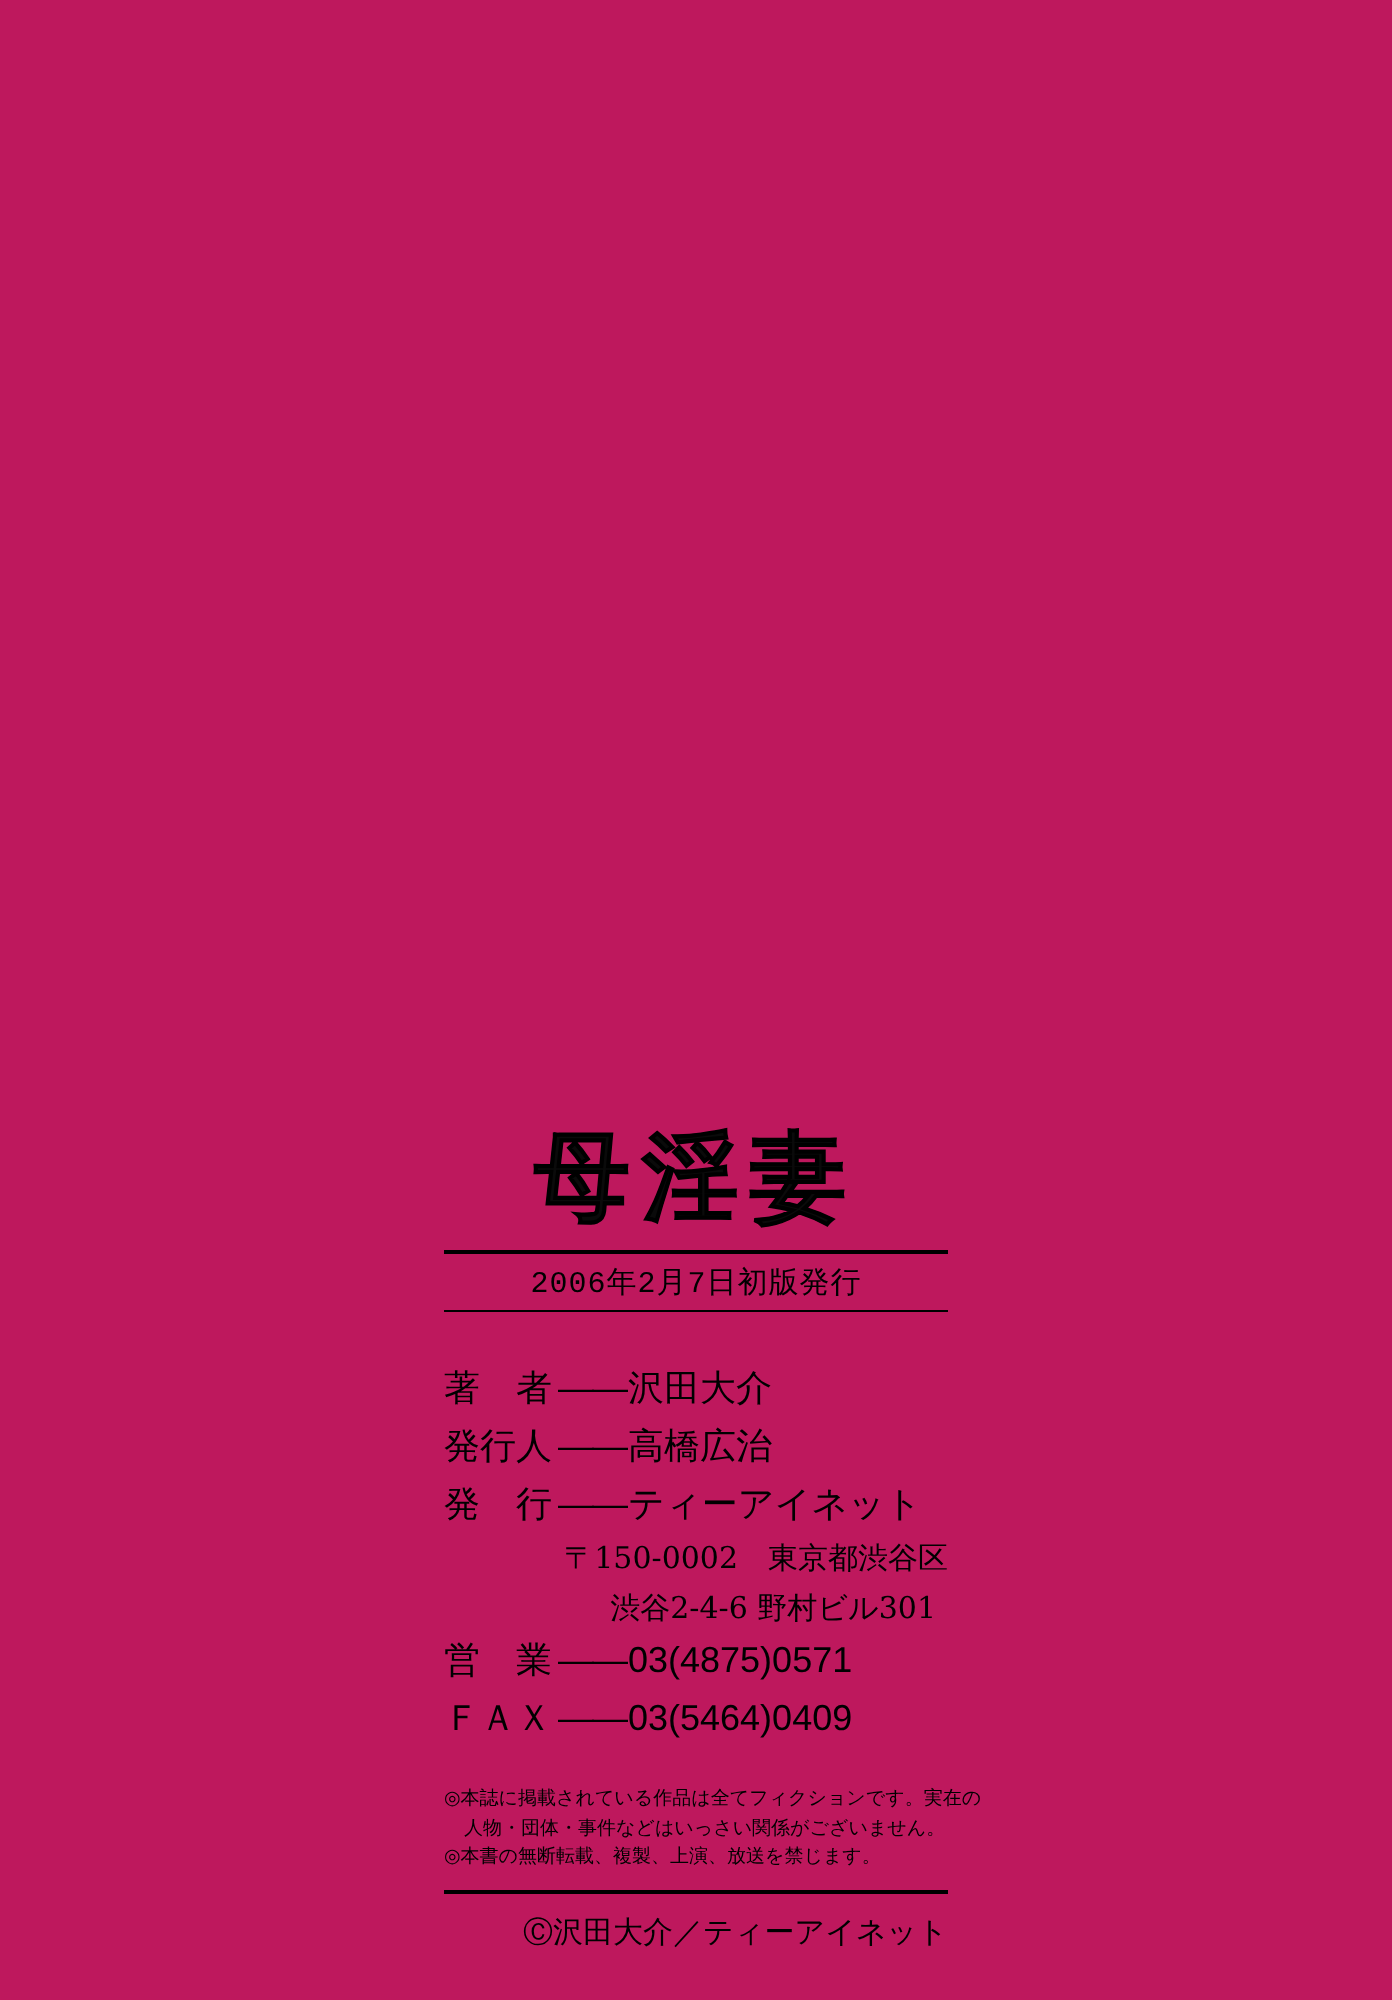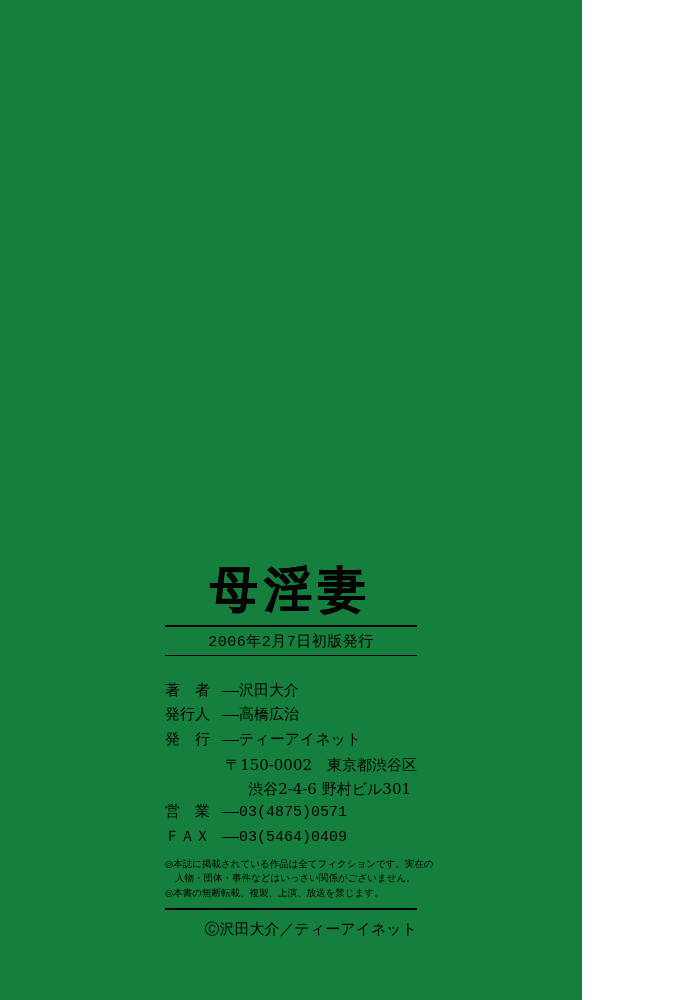--- a/index.html
+++ b/index.html
@@ -9,23 +9,23 @@
   body {
     width: 696px;
     height: 1000px;
     background: #ffffff;
     font-family: "Liberation Serif", serif;
     color: #000000;
     overflow: hidden;
   }
   .page {
     position: relative;
-    width: 582px;
+    width: 696px;
     height: 1000px;
-    background: #15803d;
+    background: #be185d;
   }
   .colophon {
     position: absolute;
     left: 0;
     right: 0;
     top: 565px;
     width: 100%;
     display: flex;
     flex-direction: column;
     align-items: center;
@@ -61,22 +61,22 @@
     height: 1px;
     margin-bottom: 0;
   }
   .imprint-block {
     width: 252px;
     margin-top: 24px;
   }
   .imprint-line {
     display: flex;
     align-items: flex-start;
-    font-family: Liberation Mono, monospace;
-    font-size: 15px;
+    font-family: Liberation Sans, sans-serif;
+    font-size: 18px;
     line-height: 1.62;
     white-space: nowrap;
   }
   .imprint-label {
     display: inline-block;
     min-width: 56px;
     letter-spacing: 0px;
   }
   .imprint-label.wide {
     letter-spacing: 0px;
@@ -93,21 +93,21 @@
     font-size: 15px;
     line-height: 1.62;
     text-align: right;
     white-space: nowrap;
   }
   .address-line.second {
     padding-right: 6px;
   }
   .notes {
     width: 252px;
-    margin-top: 7px;
+    margin-top: 19px;
     font-family: "DejaVu Serif", serif;
     font-size: 9.5px;
     line-height: 1.52;
   }
   .note {
     text-align: left;
     white-space: nowrap;
   }
   .rule.bottom {
     height: 2px;

